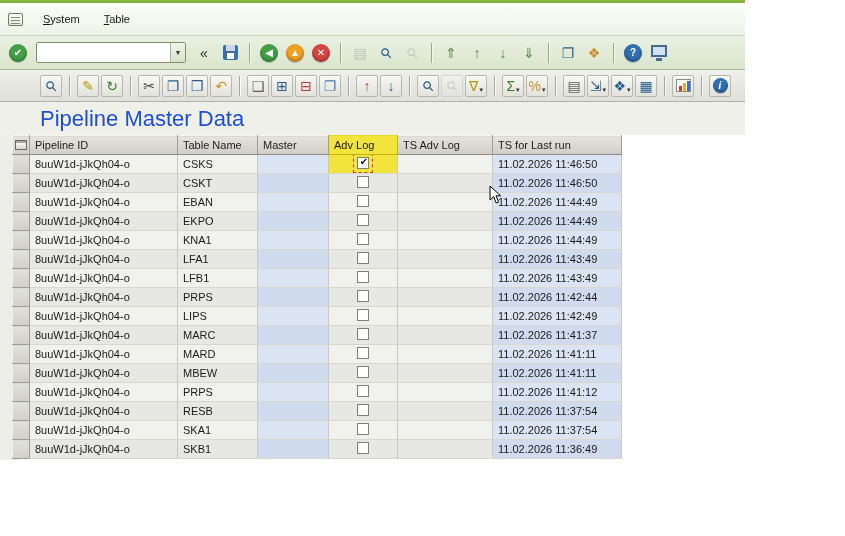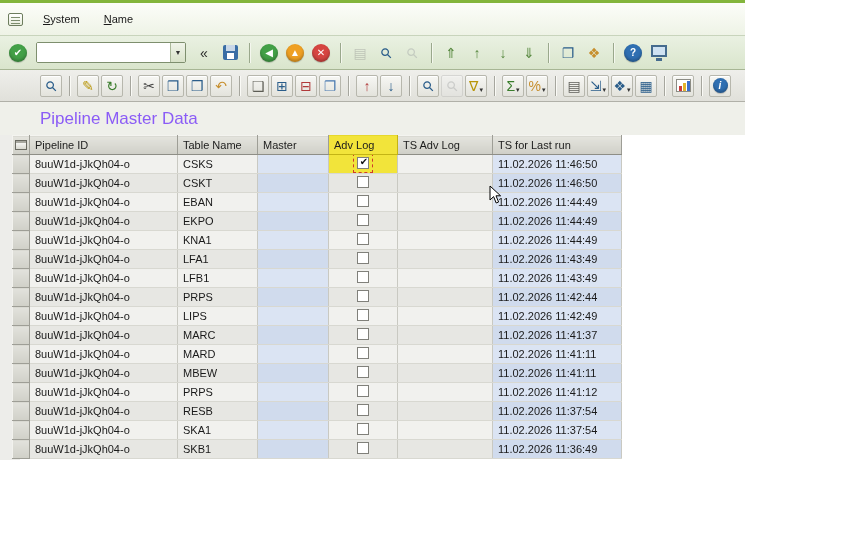--- a/index.html
+++ b/index.html
@@ -54,21 +54,21 @@
   .band{height:76px;background:linear-gradient(180deg,#f7fae6 0%,#eef4d4 55%,#e6efc6 100%);
         border-bottom:1px solid #b9c79a;padding:14px 0 0 40px}
   .sap-logo{font-size:18px;font-weight:bold;font-style:italic;letter-spacing:1px;color:#2e3d4f}
 
   
   .apptoolbar{height:32px;display:flex;align-items:center;gap:2px;padding-left:40px;
         background:linear-gradient(#efefeb,#e0e0da);border-bottom:1px solid #b0b0a8}
 
   
   .titlearea{height:33px;display:flex;align-items:center;padding-left:40px;background:#eff0ea}
-  .page-title{font-size:17px;color:#8b5cf6}
+  .page-title{font-size:22px;color:#1d4ed8}
 
   
   .grid-area{position:relative;height:325px;background:#fff}
   .grid-area::before{content:"";position:absolute;left:0;top:0;width:20px;height:100%;background:#ededea}
   table.grid{position:absolute;left:12px;top:0;border-collapse:collapse;table-layout:fixed}
   th,td{height:19px;padding:0 5px;font-size:11px;font-weight:normal;text-align:left;
         white-space:nowrap;overflow:hidden}
   thead th{background:linear-gradient(#e4e4de,#cfcfc7);color:#1c1c1c;
         border:1px solid;border-color:#f4f4f0 #9e9e96 #8e8e86 #f4f4f0}
   th.corner{padding:0 2px}
@@ -94,21 +94,21 @@
   .cursor{position:absolute;left:489px;top:182px;z-index:20;pointer-events:none}
 </style>
 </head>
 <body>
 
 <div class="window">
 
   <div class="menubar">
     <span class="sysicon"></span>
     <span class="menu-item">System</span>
-    <span class="menu-item">Name</span>
+    <span class="menu-item">Table</span>
   </div>
 
   <div class="toolbar" id="toolbar">
       <span class="tbtn">
         <span class="circ" style="background: rgb(67, 160, 71);">✔</span>
       </span>
       <span class="cmdfield">
         <input class="cmdinput" value="" style="">
         <span class="cmddd">▼</span>
       </span>

